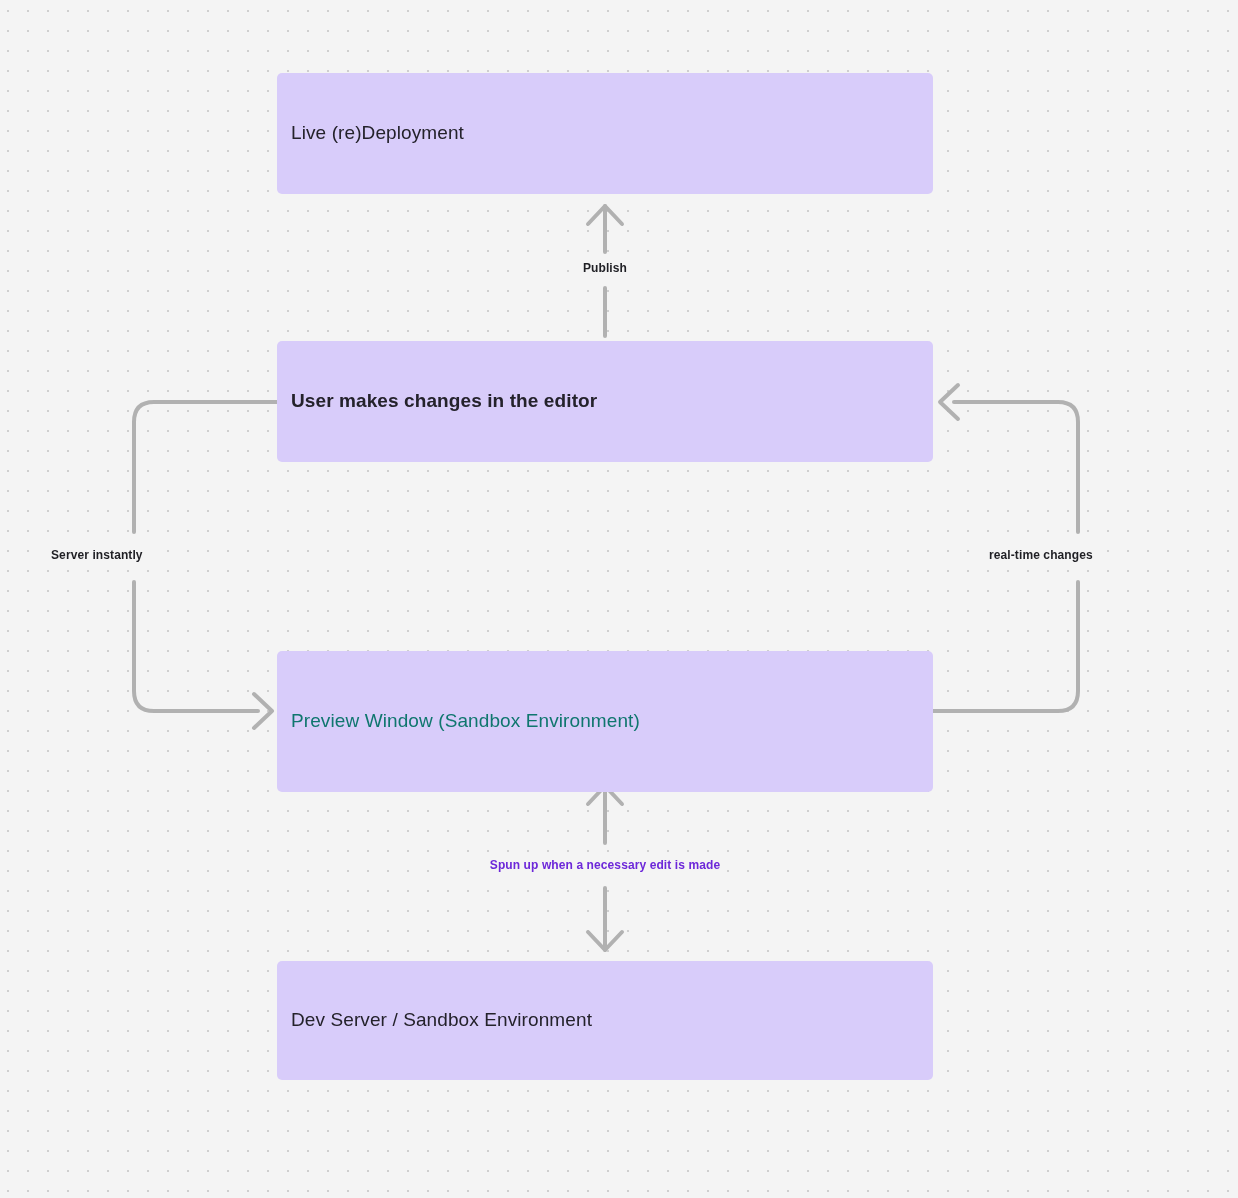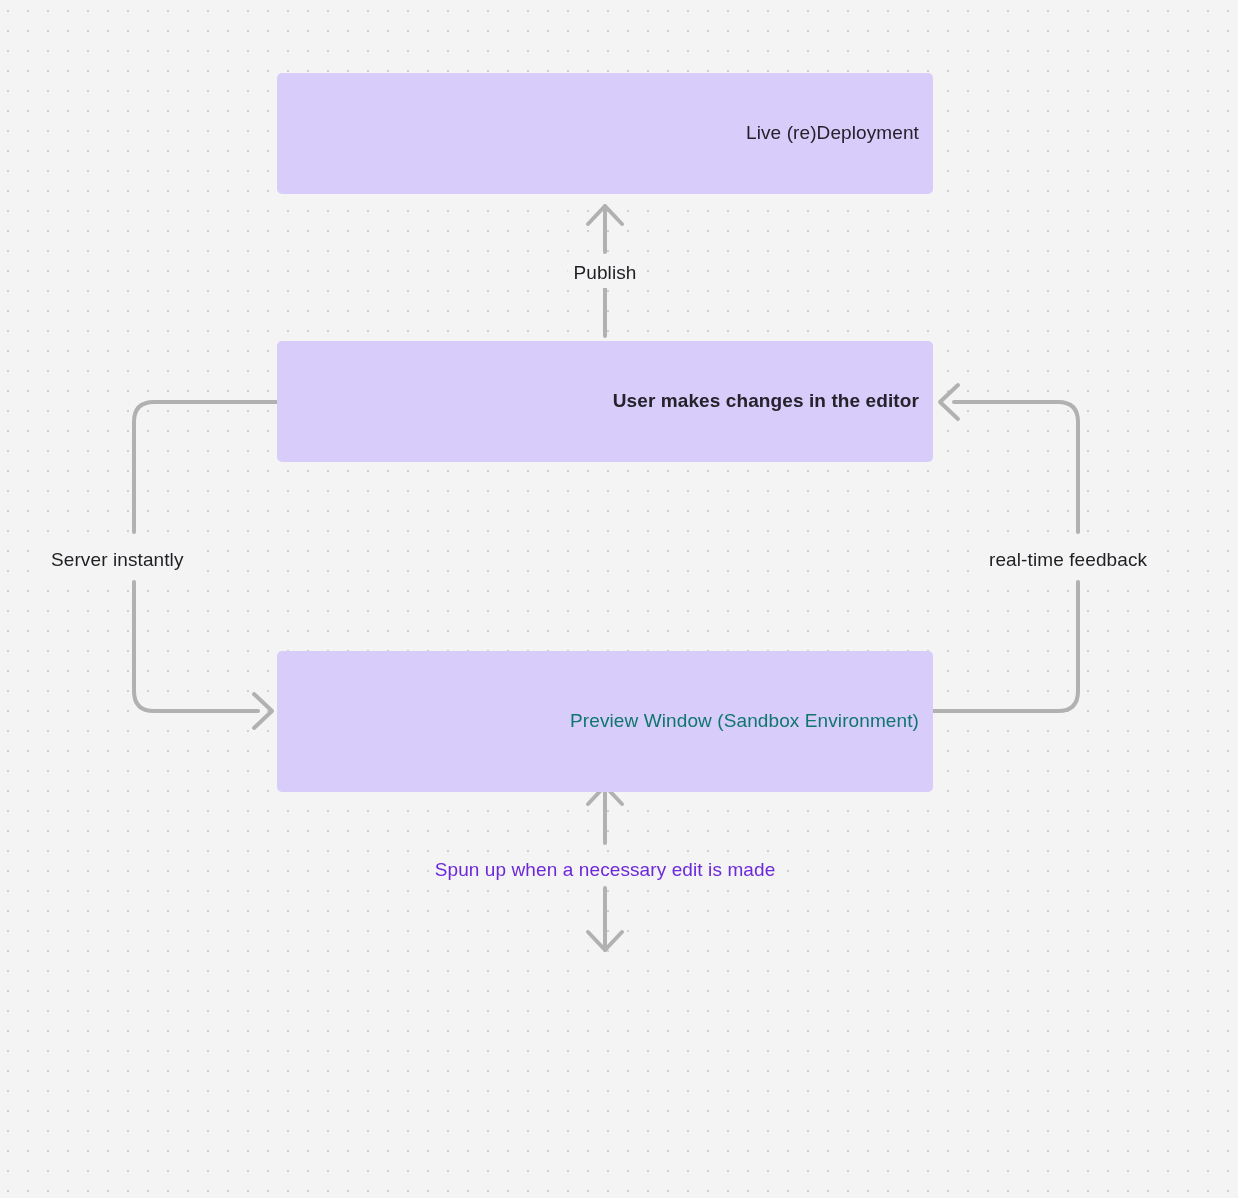--- a/index.html
+++ b/index.html
@@ -51,44 +51,45 @@
   }
 
   
   .node {
     position: absolute;
     box-sizing: border-box;
     background-color: #d8ccfa;
     border-radius: 5px;
     display: flex;
     align-items: center;
-    justify-content: flex-end;
+    justify-content: flex-start;
     color: #24222b;
     font-size: 19px;
     line-height: 1.3;
     letter-spacing: 0.1px;
     text-align: center;
     user-select: none;
   }
   .node-label {
     display: block;
     padding: 0 14px;
   }
 
   
   .edge-label {
     position: absolute;
     color: #1f1f24;
-    font-size: 19px;
+    font-size: 12px;
     line-height: 1.25;
     letter-spacing: 0.1px;
     white-space: nowrap;
     background-color: #f4f4f4;
     padding: 3px 6px;
     user-select: none;
+    font-weight: bold;
   }
   .edge-label.center {
     transform: translateX(-50%);
   }
 </style>
 </head>
 <body>
 
 <div id="canvas" style="background-color: rgb(244, 244, 244); background-image: radial-gradient(circle at 1px 1px, rgb(207, 207, 207) 1.1px, rgba(0, 0, 0, 0) 1.3px);">
 
@@ -125,22 +126,25 @@
   </div>
 
   <div class="node" style="left: 277px; top: 341px; width: 656px; height: 121px; background-color: rgb(216, 204, 250); color: rgb(36, 34, 43); font-weight: bold;">
     <span class="node-label">User makes changes in the editor</span>
   </div>
 
   <div class="node" style="left: 277px; top: 651px; width: 656px; height: 141px; background-color: rgb(216, 204, 250); color: #0f766e;">
     <span class="node-label">Preview Window (Sandbox Environment)</span>
   </div>
 
+  <div class="node" style="left: 277px; top: 961px; width: 656px; height: 119px; background-color: rgb(216, 204, 250); color: rgb(36, 34, 43);">
+    <span class="node-label">Dev Server / Sandbox Environment</span>
+  </div>
 
   <div class="edge-label center" style="left: 605px; top: 258px; color: rgb(31, 31, 36); background-color: rgb(244, 244, 244);">Publish</div>
 
   <div class="edge-label" style="left: 45px; top: 545px; color: rgb(31, 31, 36); background-color: rgb(244, 244, 244);">Server instantly</div>
 
-  <div class="edge-label" style="left: 983px; top: 545px; color: rgb(31, 31, 36); background-color: rgb(244, 244, 244);">real-time feedback</div>
+  <div class="edge-label" style="left: 983px; top: 545px; color: rgb(31, 31, 36); background-color: rgb(244, 244, 244);">real-time changes</div>
 
   <div class="edge-label center" style="left: 605px; top: 855px; color: #6d28d9; background-color: rgb(244, 244, 244);">Spun up when a necessary edit is made</div>
 
 </div>
 
 </body></html>

